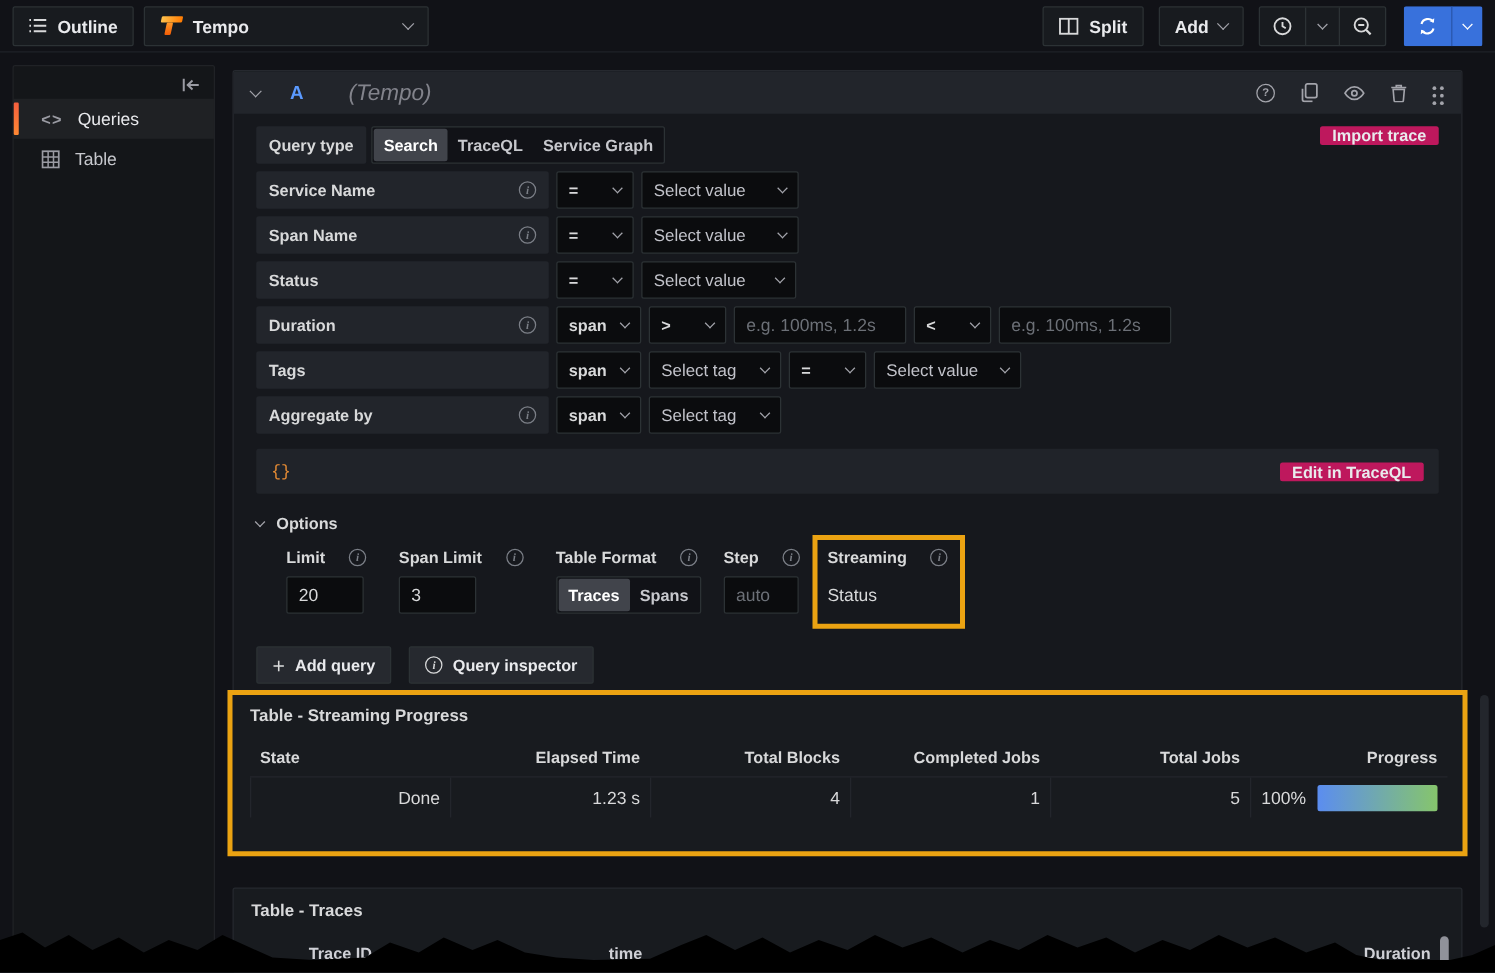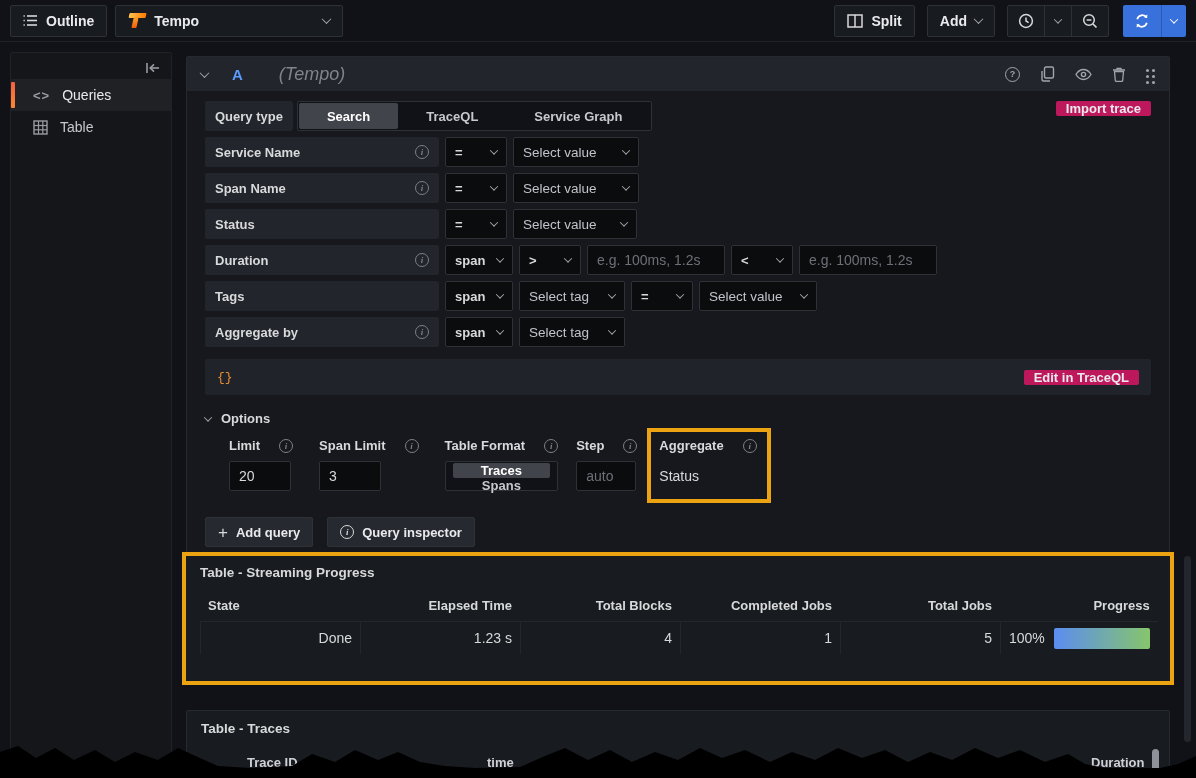--- a/index.html
+++ b/index.html
@@ -58,21 +58,21 @@
   .circ { width:15px; height:15px; border:1.4px solid #a3a4ab; border-radius:50%;
     display:inline-flex; align-items:center; justify-content:center; font-size:9px; font-weight:bold; color:#a3a4ab; }
   .grip { width:3px; height:3px; border-radius:50%; background:#a3a4ab; color:#a3a4ab;
     box-shadow:6px 0 0, 0 6px 0, 6px 6px 0, 0 12px 0, 6px 12px 0; margin:-8px 6px 0 0; }
   .qbody { padding:10px 18px 0; }
   .qtype-row { display:flex; align-items:flex-start; }
   .lblbox { background:#22252b; border-radius:2px; height:28px; display:flex; align-items:center;
     gap:8px; padding:0 10px; font-weight:bold; color:#d8d9da; }
   .radio-group { display:flex; align-items:center; height:30px; border:1px solid #2c3235;
     border-radius:2px; margin-left:4px; padding:1px; background:#111217; }
-  .radio-opt { height:26px; display:flex; align-items:center; padding:0 28px; color:#c7c8cd;
+  .radio-opt { height:26px; display:flex; align-items:center; padding:0 8px; color:#c7c8cd;
     font-weight:bold; border-radius:2px; cursor:pointer; }
   .radio-opt.on { background:#41444b; color:#fff; }
   .btn { display:inline-flex; align-items:center; gap:8px; height:15px; padding:0 10px;
     background:#be185d; border:none; border-radius:2px; color:#e9eaed; font-weight:bold;
     font-size:13px; cursor:pointer; font-family:inherit; }
   .frow { display:flex; align-items:center; margin-top:6px; gap:6px; }
   .frow .lblbox { width:234px; height:30px; justify-content:space-between; flex:none; }
   .info { width:14px; height:14px; border:1.2px solid #7b7f87; border-radius:50%; color:#7b7f87;
     display:inline-flex; align-items:center; justify-content:center; font-size:9px;
     font-style:italic; font-family:"Liberation Serif",serif; flex:none; }
@@ -385,37 +385,37 @@
             <span>Span Limit</span>
             <span class="info">i</span>
           </span>
         <input class="inp" style="width: 62px;" value="3">
       </div>
       <div class="opt-field" style="margin-left:26px;">
         <span class="opt-lbl">
             <span>Table Format</span>
             <span class="info">i</span>
           </span>
-        <div class="radio-group" style="margin-left:0;flex-direction:column;">
+        <div class="radio-group" style="margin-left:0;">
           <div class="radio-opt on">Traces</div>
           <div class="radio-opt">Spans</div>
         </div>
       </div>
       <div class="opt-field" style="margin-left:18px;">
         <span class="opt-lbl">
             <span>Step</span>
             <span class="info">i</span>
           </span>
         <input class="inp" style="width: 60px;" placeholder="auto">
       </div>
       <div class="stream-wrap">
         <div class="anno-box"></div>
         <div class="opt-field">
           <span class="opt-lbl">
-              <span>Aggregate</span>
+              <span>Streaming</span>
               <span class="info">i</span>
             </span>
           <span class="stream-val">Status</span>
         </div>
       </div>
     </div>
   </div>
 
   <div class="qfooter">
     <button class="btn">

